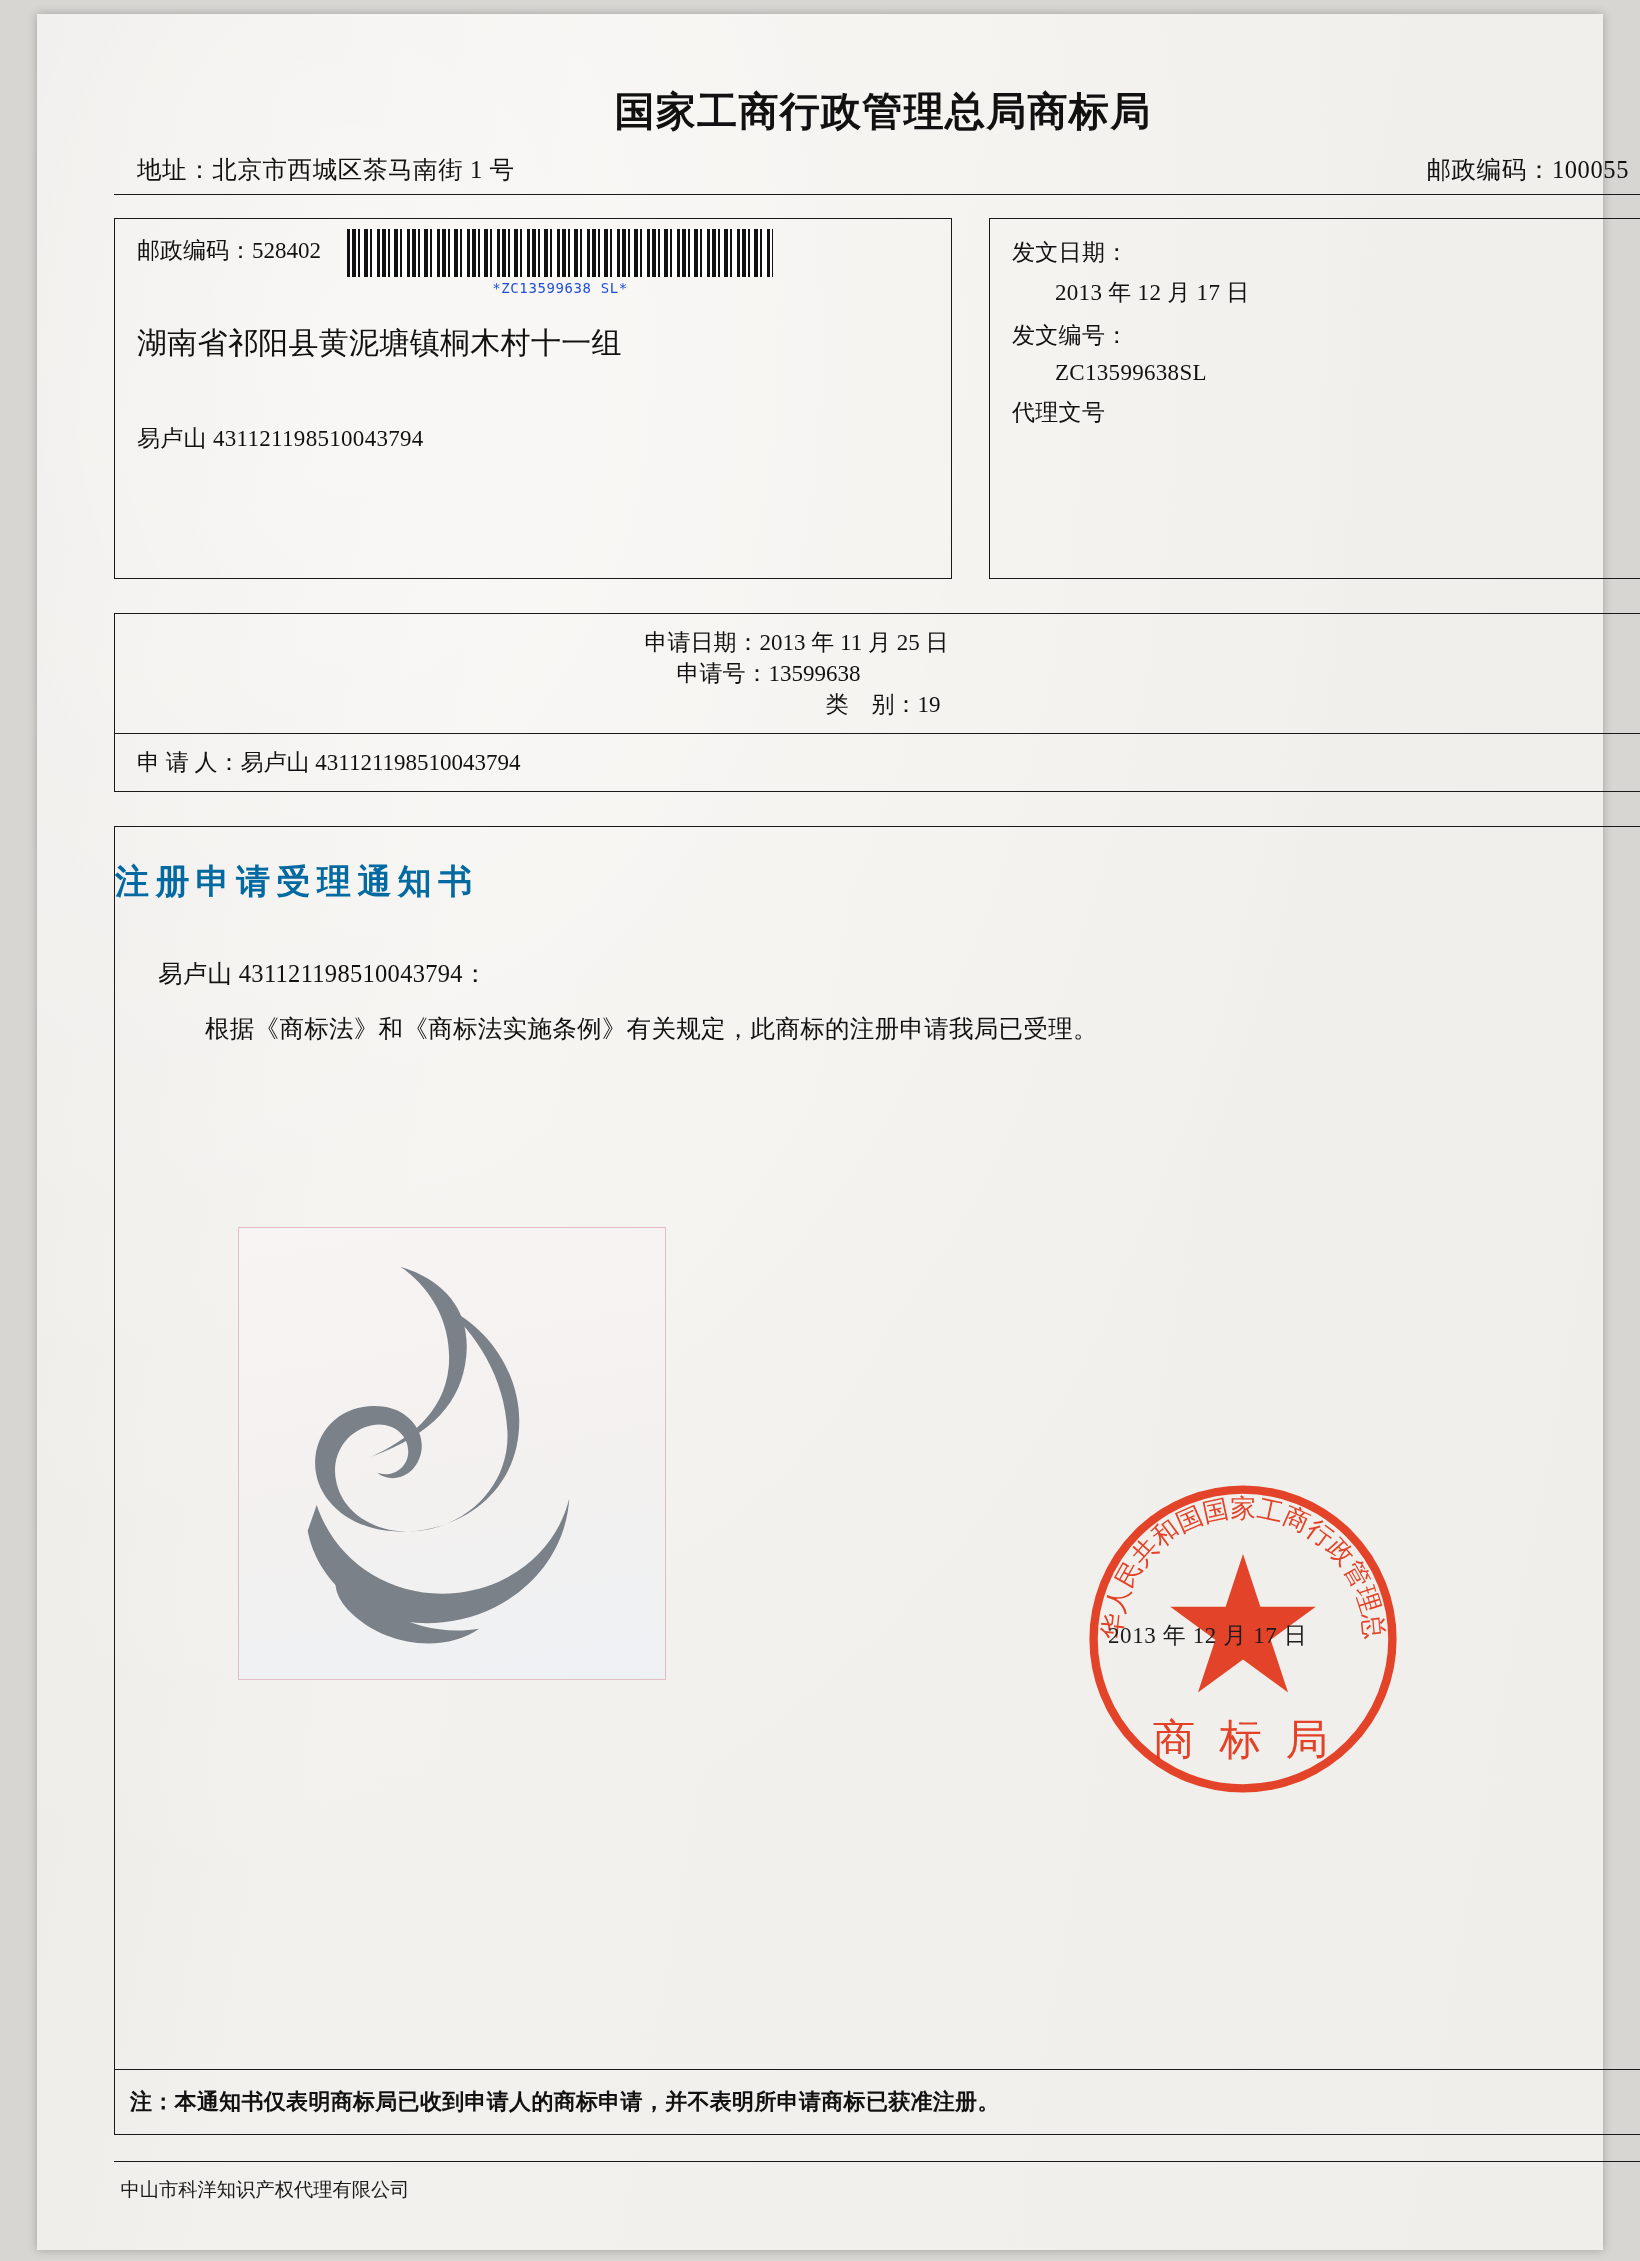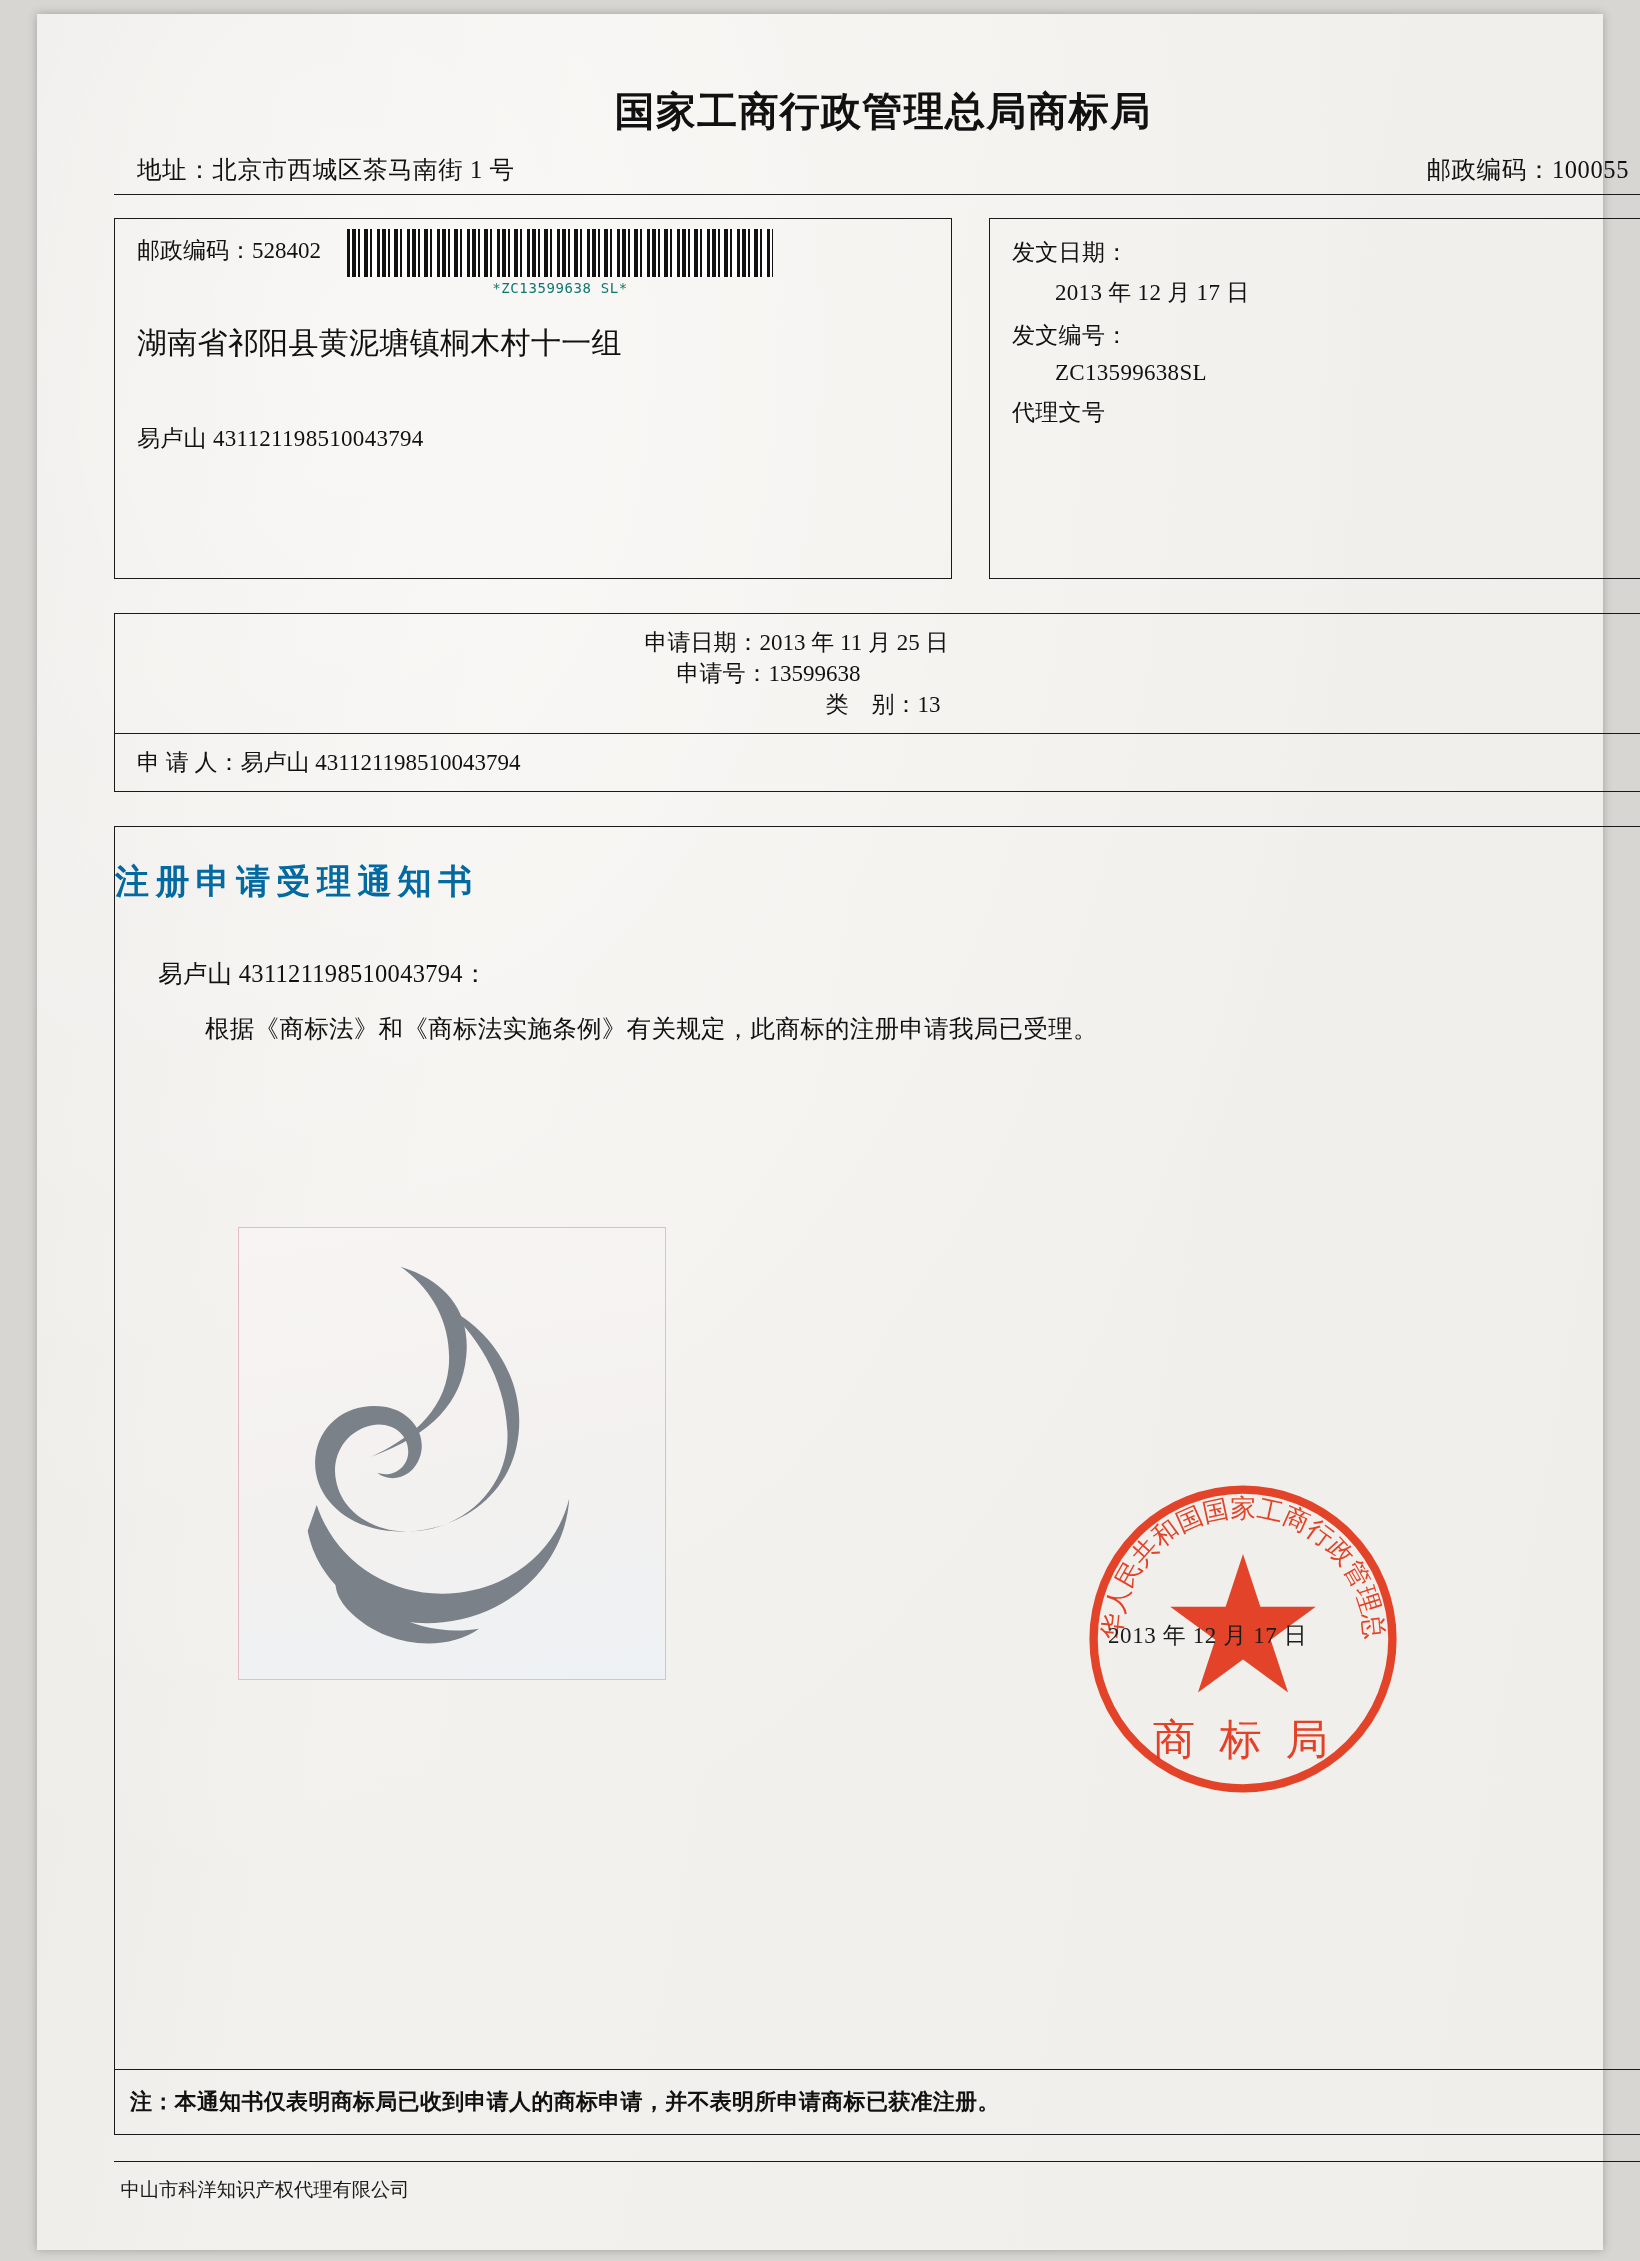--- a/index.html
+++ b/index.html
@@ -101,21 +101,21 @@
       #111 11px, #111 13px, #fff 13px, #fff 17.4px,
       #111 17.4px, #111 21px, #fff 21px, #fff 23px,
       #111 23px, #111 25px, #fff 25px, #fff 30px);
   }
   .barcode-label {
     font-family: "DejaVu Sans Mono", monospace;
     font-size: 14px;
     text-align: center;
     width: 426px;
     letter-spacing: 0.6px;
-    color: #0f766e;
+    color: #1d4ed8;
     margin-top: 2.6px;
   }
   .addr-detail {
     font-size: 30px;
     color: #111;
     margin-top: 27px;
     letter-spacing: 0.3px;
   }
   .recipient {
     font-size: 23px;
@@ -269,21 +269,21 @@
           <div class="rbox-line rbox-gap">发文编号：</div>
           <div class="rbox-line rbox-indent">ZC13599638SL</div>
           <div class="rbox-line rbox-gap">代理文号</div>
         </div>
       </div>
 
       <div class="app-box">
         <div class="app-row-1">
           <div class="f-date">申请日期：2013 年 11 月 25 日</div>
           <div class="f-no">申请号：13599638</div>
-          <div class="f-class">类　别：13</div>
+          <div class="f-class">类　别：19</div>
         </div>
         <div class="app-row-2">申 请 人：易卢山 431121198510043794</div>
       </div>
 
       <div class="notice-box">
         <div class="notice-title">注册申请受理通知书</div>
         <div class="notice-addressee">易卢山 431121198510043794：</div>
         <div class="notice-body">根据《商标法》和《商标法实施条例》有关规定，此商标的注册申请我局已受理。</div>
 
         <div class="mark-area">

